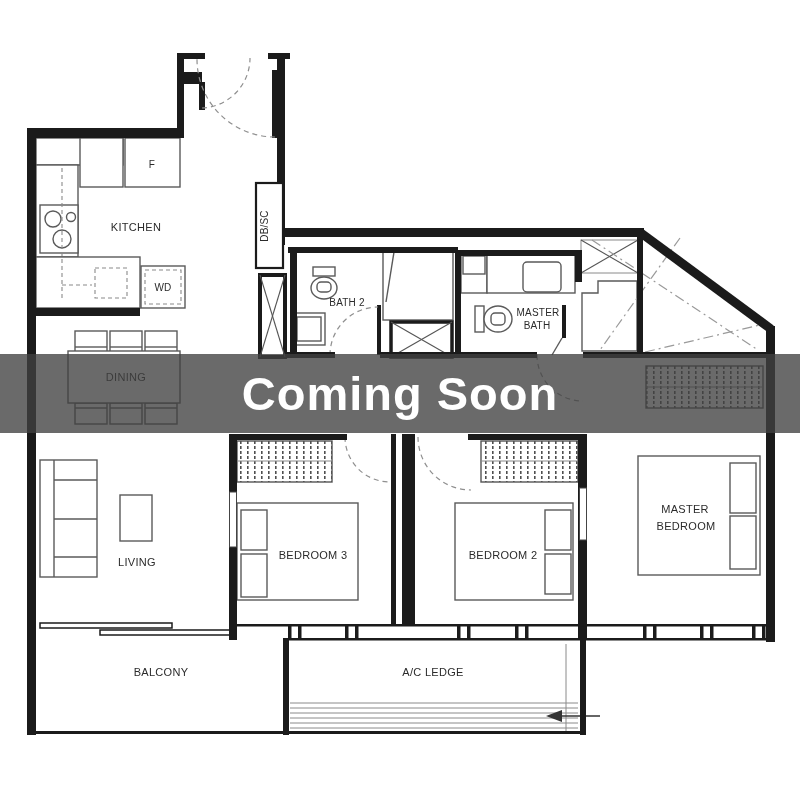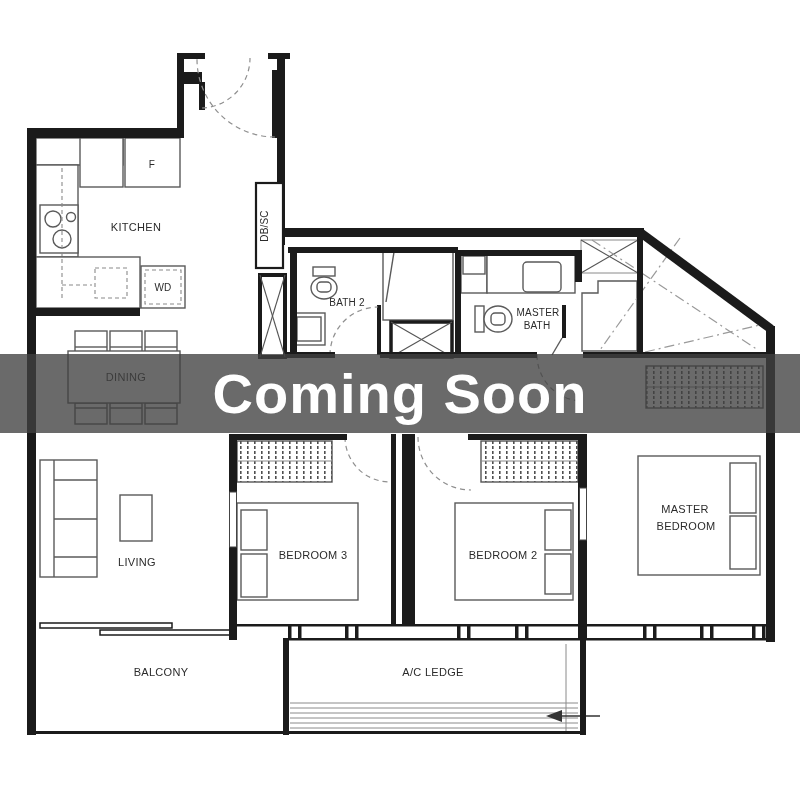--- a/index.html
+++ b/index.html
@@ -15,21 +15,21 @@
   .dash{stroke:#8a8a8a;stroke-width:1.1;fill:none;stroke-dasharray:4 3;}
   .arc{stroke:#8f8f8f;stroke-width:1.2;fill:none;stroke-dasharray:5 4;}
   .dashdot{stroke:#9a9a9a;stroke-width:1.2;fill:none;stroke-dasharray:10 4 2 4;}
   .xline{stroke:#555555;stroke-width:1.1;fill:none;}
   .blkbox{stroke:#1b1b1b;fill:#ffffff;}
   .room-label{font-size:11px;fill:#2b2b2b;text-anchor:middle;letter-spacing:.3px;}
   .small-label{font-size:10px;fill:#2b2b2b;text-anchor:middle;letter-spacing:.2px;}
   
   #banner{position:absolute;left:0;top:354px;width:800px;height:79px;
           background:rgba(64,64,64,0.78);display:flex;align-items:center;justify-content:center;}
-  #banner span{color:#ffffff;font-size:56px;font-weight:bold;letter-spacing:1px;}
+  #banner span{color:#ffffff;font-size:47px;font-weight:bold;letter-spacing:1px;}
 </style>
 </head>
 <body>
 
 <div id="stage">
   <svg id="plan" width="800" height="800" viewBox="0 0 800 800">
     <defs>
       <pattern id="wp" width="7" height="5" patternUnits="userSpaceOnUse">
         <rect x="2" y="1" width="1.6" height="3" fill="#4f4f4f"></rect>
       </pattern>

